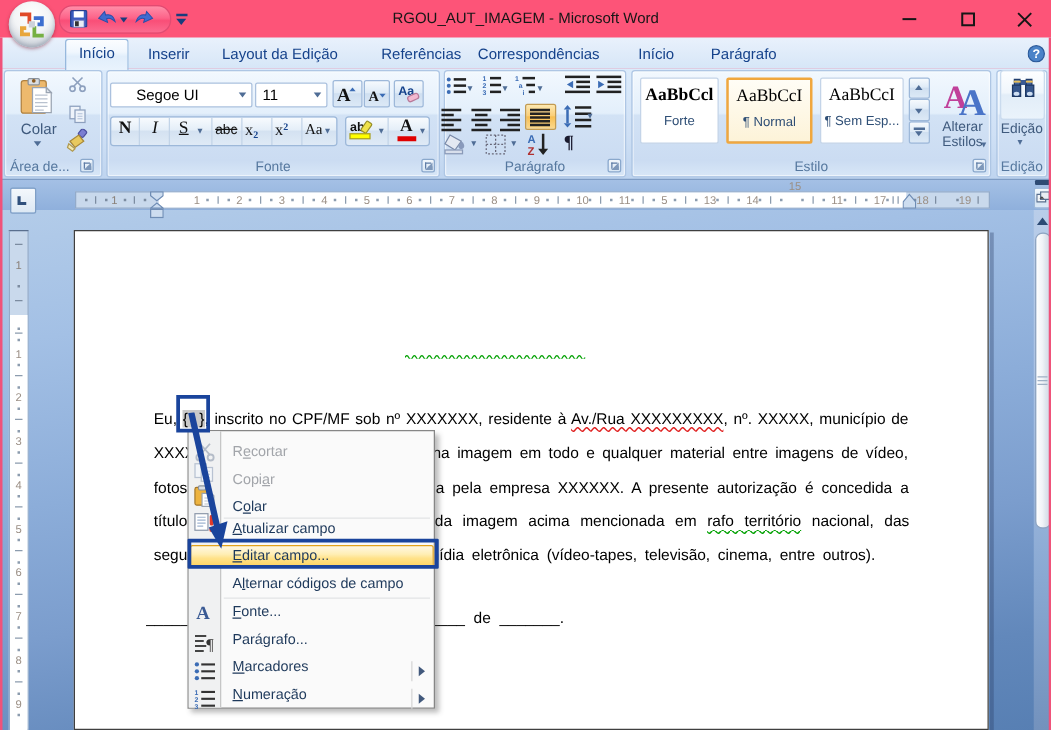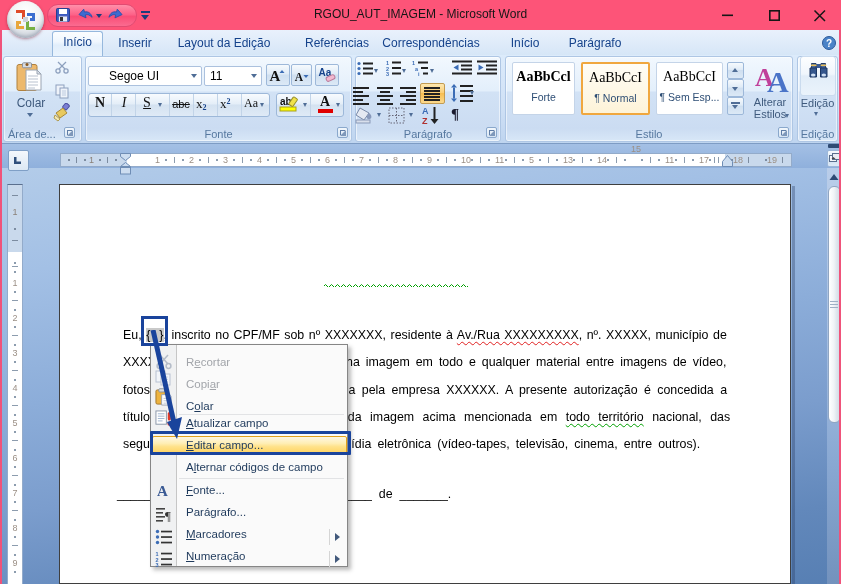--- a/index.html
+++ b/index.html
@@ -567,21 +567,21 @@
 <div class="abs" style="left:830px; top:304px; width:8px; height:1px; background:#9fb0c5;"></div>
 <div class="abs" style="left:830px; top:307px; width:8px; height:1px; background:#9fb0c5;"></div>
 
 
 <svg class="abs" style="left:324px; top:283px; z-index:2;" width="146" height="4" viewBox="0 0 146 4">
   <path d="M0 3 Q 1.5 0 3 3 T 6 3 T 9 3 T 12 3 T 15 3 T 18 3 T 21 3 T 24 3 T 27 3 T 30 3 T 33 3 T 36 3 T 39 3 T 42 3 T 45 3 T 48 3 T 51 3 T 54 3 T 57 3 T 60 3 T 63 3 T 66 3 T 69 3 T 72 3 T 75 3 T 78 3 T 81 3 T 84 3 T 87 3 T 90 3 T 93 3 T 96 3 T 99 3 T 102 3 T 105 3 T 108 3 T 111 3 T 114 3 T 117 3 T 120 3 T 123 3 T 126 3 T 129 3 T 132 3 T 135 3 T 138 3 T 141 3 T 144 3" fill="none" stroke="#00a000" stroke-width="1"></path>
 </svg>
 <div class="doctext" id="L1" style="left:123px; top:328px; word-spacing:1.1px;">Eu, <span style="background:#c9c9c9">{  }</span>, inscrito no CPF/MF sob nº XXXXXXX, residente à <span class="sq">Av./Rua XXXXXXXXX</span>, nº. XXXXX, município de</div>
 <div class="doctext" id="L2" style="left:123px; top:355px; word-spacing:2.5px;">XXXXXXXX, AUTORIZO o uso de minha imagem em todo e qualquer material entre imagens de vídeo,</div>
 <div class="doctext" id="L3" style="left:123px; top:383px; word-spacing:2.95px;">fotos e documentos,<span style="word-spacing:5.7px;"> para ser </span>utilizada pela empresa XXXXXX. A presente autorização é concedida a</div>
-<div class="doctext" id="L4" style="left:123px; top:410px; word-spacing:5.0px;">título<span style="word-spacing:9.5px;"> gratuito, abrangendo o </span>uso da imagem acima mencionada em <span class="sqg">todo território</span> nacional, das</div>
+<div class="doctext" id="L4" style="left:123px; top:410px; word-spacing:5.0px;">título<span style="word-spacing:9.5px;"> gratuito, abrangendo o </span>uso da imagem acima mencionada em <span class="sqg">rafo território</span> nacional, das</div>
 <div class="doctext" id="L5a" style="left:123px; top:437px;">seguintes formas: imagens, em</div>
 <div class="doctext" id="L5" style="left:341px; top:437px; word-spacing:2.7px;"><span id="mid">mídia</span> eletrônica (vídeo-tapes, televisão, cinema, entre outros).</div>
 <div class="doctext" id="L6" style="left:117px; top:487px;"><span id="u1">_____________________________________</span><span id="dew">  de  </span><span id="u2">_______</span>.</div>
 
 <div class="abs" id="menu">
   <div id="menu-iconcol"></div>
   <svg class="micon" style="top:8px;" width="18" height="16" viewBox="0 0 18 16">
 <g stroke="#b4bcc8" stroke-width="1.5" fill="none">
 <path d="M5 1 L13 10"></path>
           <path d="M13 1 L5 10"></path>

